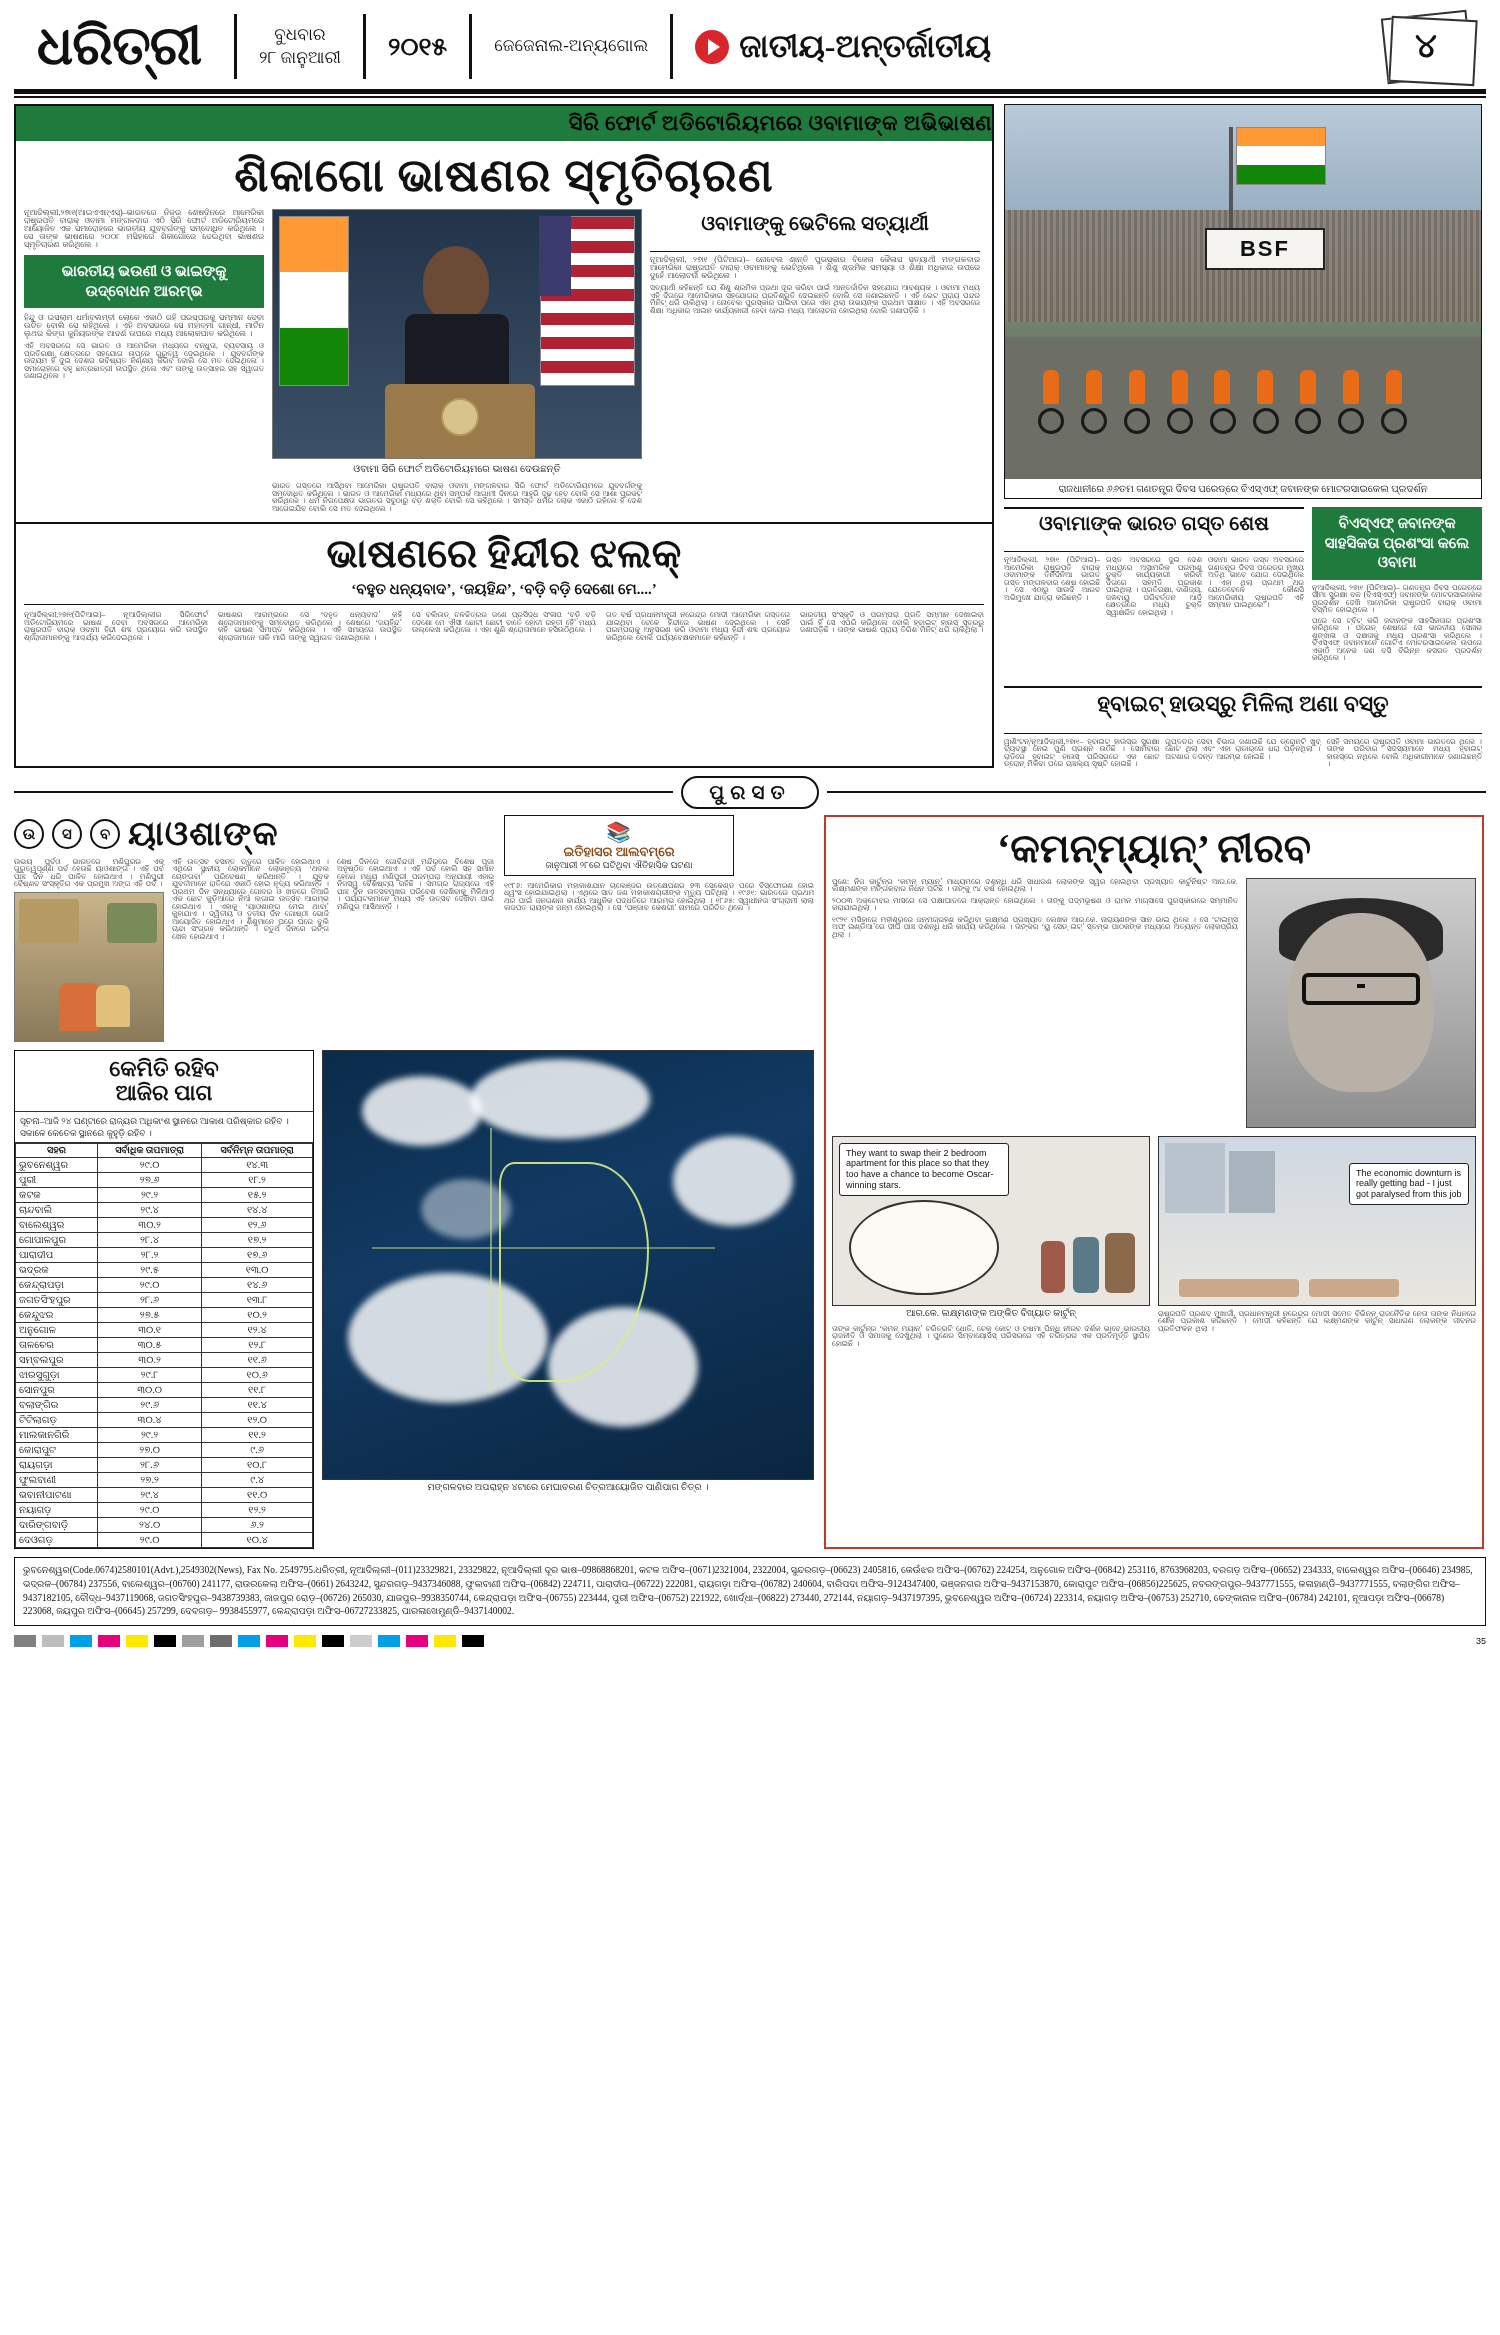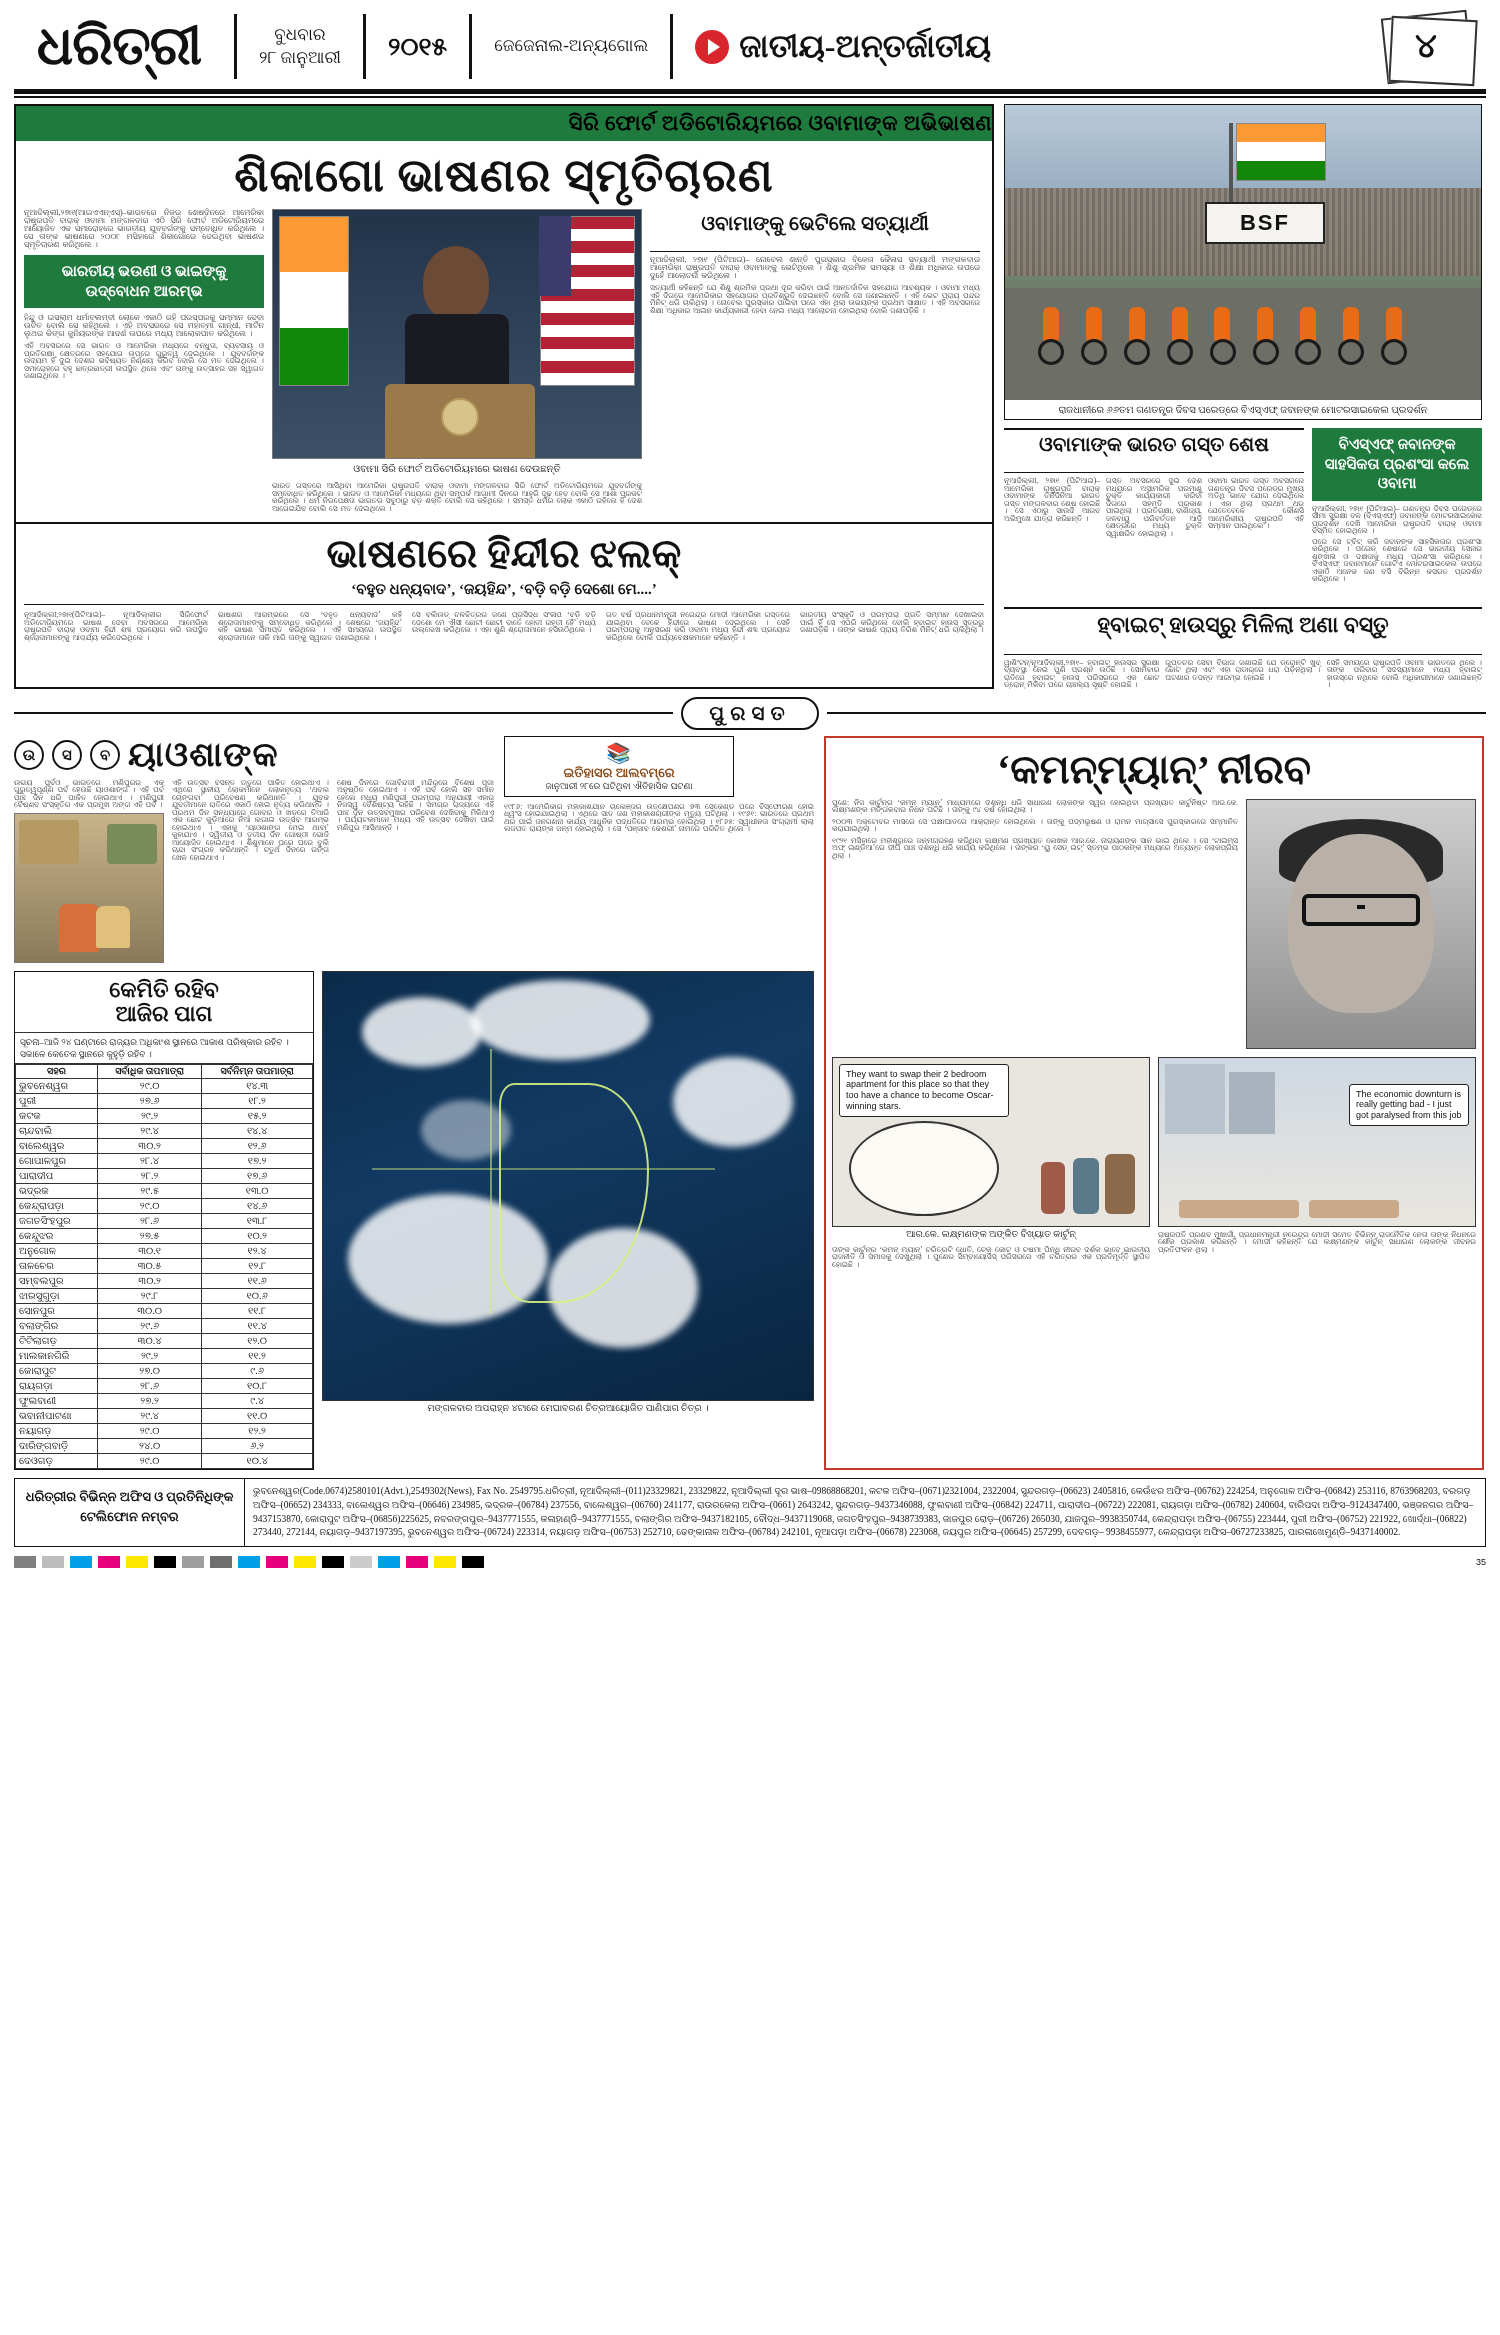--- a/index.html
+++ b/index.html
@@ -48,21 +48,21 @@
 
   .sub-green { background:#1f7a3e; color:#fff; font-weight:bold; text-align:center; font-size:15px; padding:7px 4px; line-height:1.3; }
   .sub-head { font-size:20px; font-weight:bold; text-align:center; padding:3px 0 16px; }
 
   .photo { background:#9fb4c7; border:1px solid #777; position:relative; overflow:hidden; }
 
   .headline-2 { font-size:40px; font-weight:bold; text-align:center; padding:6px 0 2px; border-top:2px solid #111; margin-top:4px; }
   .quote-line { text-align:center; font-size:15px; font-weight:bold; padding:2px 0 6px; border-bottom:1px solid #111; margin:0 8px 6px; }
 
   
-  .parade { width:100%; height:295px; background:linear-gradient(#b9cada 0%, #93a9bd 35%, #6f7f6a 60%, #5b6b58 100%); position:relative; }
+  .parade { width:100%; height:374px; background:linear-gradient(#b9cada 0%, #93a9bd 35%, #6f7f6a 60%, #5b6b58 100%); position:relative; }
   .crowd { position:absolute; left:0; right:0; top:28%; height:30%; background:repeating-linear-gradient(90deg,#8c7f72 0 3px,#6f6459 3px 6px); opacity:.85;}
   .road { position:absolute; left:0; right:0; bottom:0; height:38%; background:#6d6f66; }
   .bike { position:absolute; bottom:12%; width:26px; height:26px; border-radius:50%; border:3px solid #1a1a1a; }
   .rider { position:absolute; bottom:20%; width:16px; height:34px; background:#e86b17; border-radius:6px 6px 2px 2px; }
   .flagpole { position:absolute; top:6%; left:47%; width:4px; height:120px; background:#555; }
   .tricolor { position:absolute; top:6%; left:48.5%; width:90px; height:58px; background:linear-gradient(#ff9933 33%, #ffffff 33% 66%, #138808 66%); border:1px solid #888; }
   .bsf-banner { position:absolute; top:33%; left:42%; width:120px; height:42px; background:#f4f3ef; border:2px solid #222; color:#111; font-weight:bold; font-size:22px; display:flex; align-items:center; justify-content:center; letter-spacing:2px; }
 
   .caption { font-size:10px; text-align:center; padding:3px 4px; line-height:1.3; }
 
@@ -546,21 +546,20 @@
           </div>
           <div class="filler od" style="margin-top:4px;">
             ରାଷ୍ଟ୍ରପତି ପ୍ରଣବ ମୁଖାର୍ଜୀ, ପ୍ରଧାନମନ୍ତ୍ରୀ ନରେନ୍ଦ୍ର ମୋଦୀ ସମେତ ବିଭିନ୍ନ ରାଜନୈତିକ ନେତା ତାଙ୍କ ନିଧନରେ ଶୋକ ପ୍ରକାଶ କରିଛନ୍ତି । ମୋଦୀ କହିଛନ୍ତି ଯେ ଲକ୍ଷ୍ମଣଙ୍କ କାର୍ଟୁନ୍ ସାଧାରଣ ଲୋକଙ୍କ ଜୀବନର ପ୍ରତିଫଳନ ଥିଲା ।
           </div>
         </div>
       </div>
     </div>
   </div>
 
   <div class="footer">
-    <div class="foot-left od">ଧରିତ୍ରୀର ବିଭିନ୍ନ ଅଫିସ ଓ ପ୍ରତିନିଧିଙ୍କ ଟେଲିଫୋନ ନମ୍ବର</div>
     <div class="foot-right od">ଭୁବନେଶ୍ୱର(Code.0674)2580101(Advt.),2549302(News),  Fax  No.  2549795.ଧରିତ୍ରୀ, ନୂଆଦିଲ୍ଲୀ–(011)23329821, 23329822, ନୂଆଦିଲ୍ଲୀ ଦୂର ଭାଷ–09868868201, କଟକ ଅଫିସ–(0671)2321004, 2322004, ସୁନ୍ଦରଗଡ଼–(06623) 2405816, କେଉଁଝର ଅଫିସ–(06762) 224254, ଅନୁଗୋଳ ଅଫିସ–(06842) 253116, 8763968203, ବରଗଡ଼ ଅଫିସ–(06652) 234333, ବାଲେଶ୍ୱର ଅଫିସ–(06646) 234985, ଭଦ୍ରକ–(06784) 237556, ବାଲେଶ୍ୱର–(06760) 241177, ରାଉରକେଲା ଅଫିସ–(0661) 2643242, ସୁନ୍ଦରଗଡ଼–9437346088, ଫୁଲବାଣୀ ଅଫିସ–(06842) 224711, ପାରାଦୀପ–(06722) 222081, ରାୟଗଡ଼ା ଅଫିସ–(06782) 240604, ବାରିପଦା ଅଫିସ–9124347400, ଭଞ୍ଜନଗର ଅଫିସ–9437153870, କୋରାପୁଟ ଅଫିସ–(06856)225625, ନବରଙ୍ଗପୁର–9437771555, କଳାହାଣ୍ଡି–9437771555, ବଲାଙ୍ଗିର ଅଫିସ–9437182105, ବୌଦ୍ଧ–9437119068, ଜଗତସିଂହପୁର–9438739383, ଜାଜପୁର ରୋଡ଼–(06726) 265030, ଯାଜପୁର–9938350744, କେନ୍ଦ୍ରାପଡ଼ା ଅଫିସ–(06755) 223444, ପୁରୀ ଅଫିସ–(06752) 221922, ଖୋର୍ଦ୍ଧା–(06822) 273440, 272144, ନୟାଗଡ଼–9437197395, ଭୁବନେଶ୍ୱର ଅଫିସ–(06724) 223314, ନୟାଗଡ଼ ଅଫିସ–(06753) 252710, ଢେଙ୍କାନାଳ ଅଫିସ–(06784) 242101, ନୂଆପଡ଼ା ଅଫିସ–(06678) 223068, ଜୟପୁର ଅଫିସ–(06645) 257299, ଦେବଗଡ଼– 9938455977, କେନ୍ଦ୍ରାପଡ଼ା ଅଫିସ–06727233825, ପାରଳାଖେମୁଣ୍ଡି–9437140002.</div>
   </div>
 
   <div class="colorbar">
     <span class="sw" style="background:#808080;"></span>
     <span class="sw" style="background:#bdbdbd;"></span>
     <span class="sw" style="background:#00a0e9;"></span>
     <span class="sw" style="background:#e6007e;"></span>
     <span class="sw" style="background:#ffe800;"></span>
     <span class="sw" style="background:#000000;"></span>

